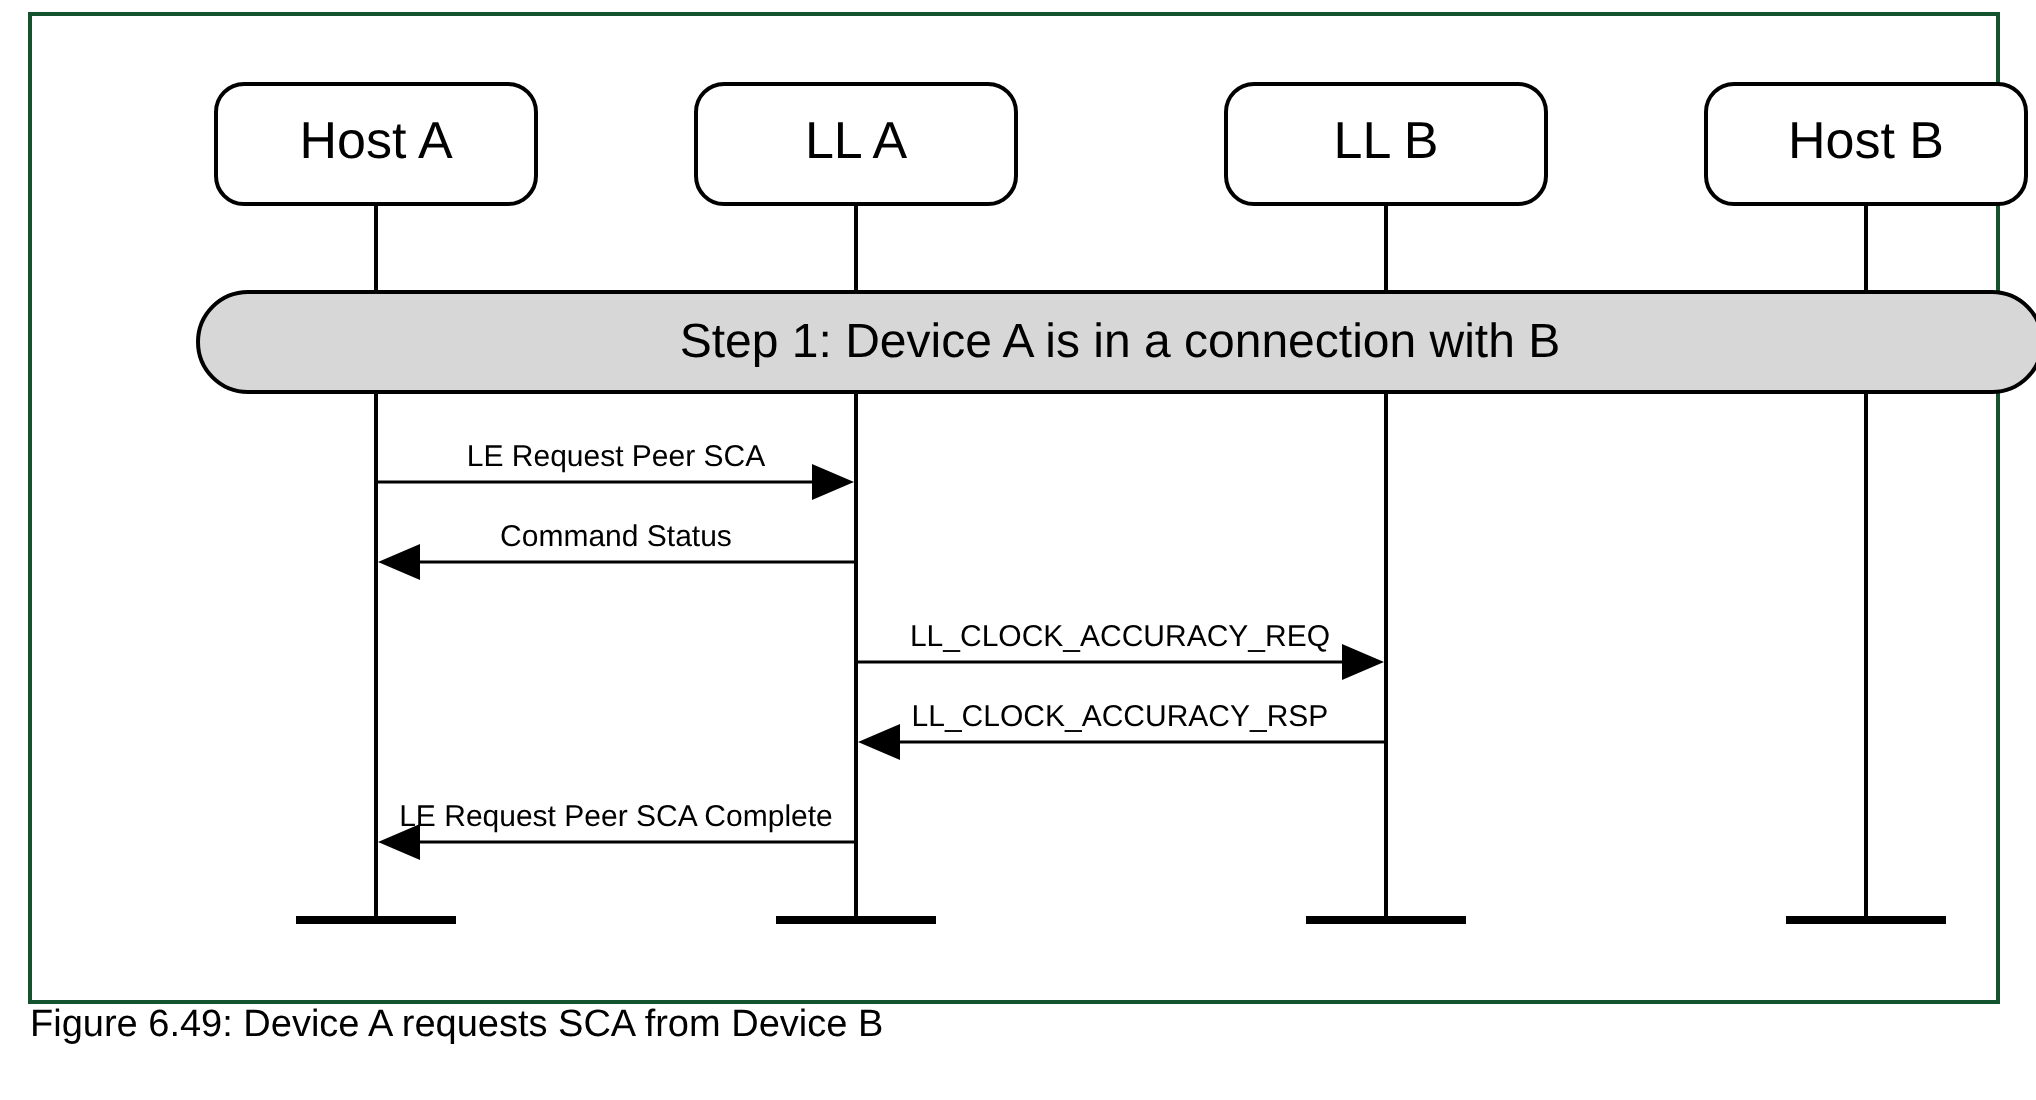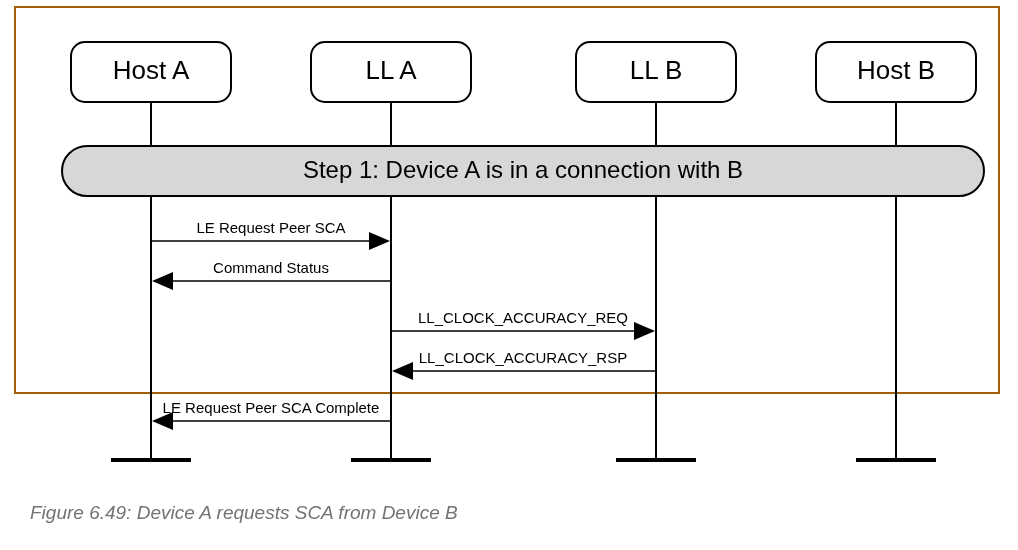--- a/index.html
+++ b/index.html
@@ -1,18 +1,18 @@
 <!DOCTYPE html>
 <html><head>
 <meta charset="utf-8">
 <style>
   html,body{margin:0;padding:0;background:#fff;font-family:Arial,Helvetica,sans-serif;}
   .page{width:1018px;height:550px;position:relative;}
-  .frame{position:absolute;left:14px;top:6px;width:986px;height:388px;border:2px solid #a16207;box-sizing:border-box;}
-  .caption{position:absolute;left:30px;top:502px;font-size:19px;font-style:italic;color:#737373;}
+  .frame{position:absolute;left:14px;top:6px;width:986px;height:496px;border:2px solid #14532d;box-sizing:border-box;padding-left:37px;}
+  .caption{position:absolute;left:15px;top:502px;font-size:19px;color:#000000;}
   svg{display:block;}
   .lifeline-box{fill:#fff;stroke:#000;stroke-width:2;}
   .lifeline-text{font:26px Arial;fill:#000;text-anchor:middle;dominant-baseline:middle;}
   .step-box{fill:#d7d7d7;stroke:#000;stroke-width:2;}
   .step-text{font:24px Arial;fill:#000;text-anchor:middle;dominant-baseline:middle;}
   .msg-text{font:15px Arial;fill:#000;text-anchor:middle;}
   .msg-text-b{font:15px Arial;fill:#000;text-anchor:middle;}
   .lline{stroke:#000;stroke-width:2;}
   .foot{stroke:#000;stroke-width:4;}
   .arrow{stroke:#000;stroke-width:1.5;fill:none;}

